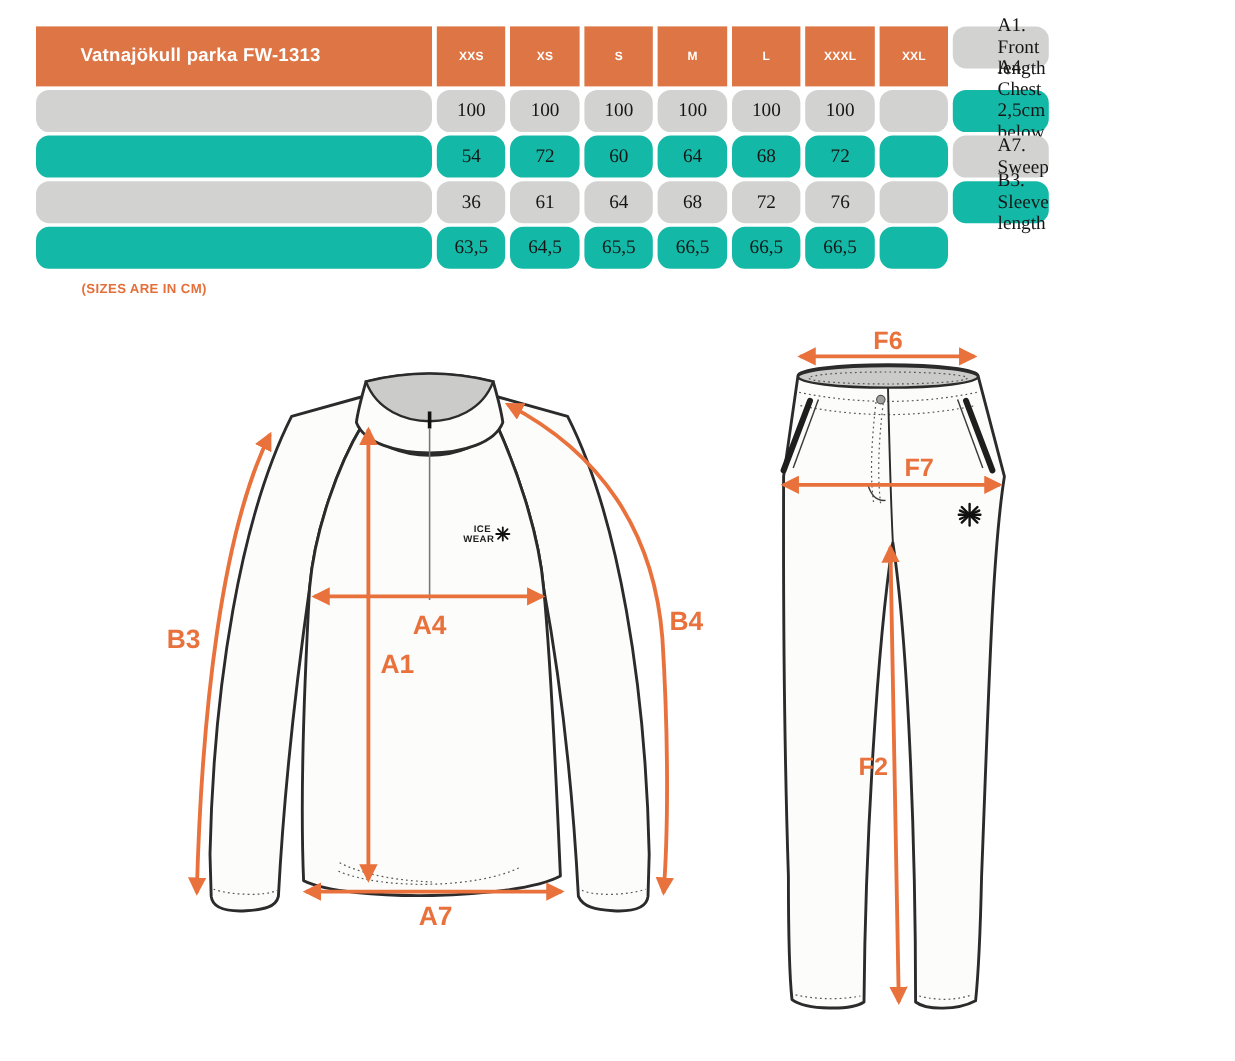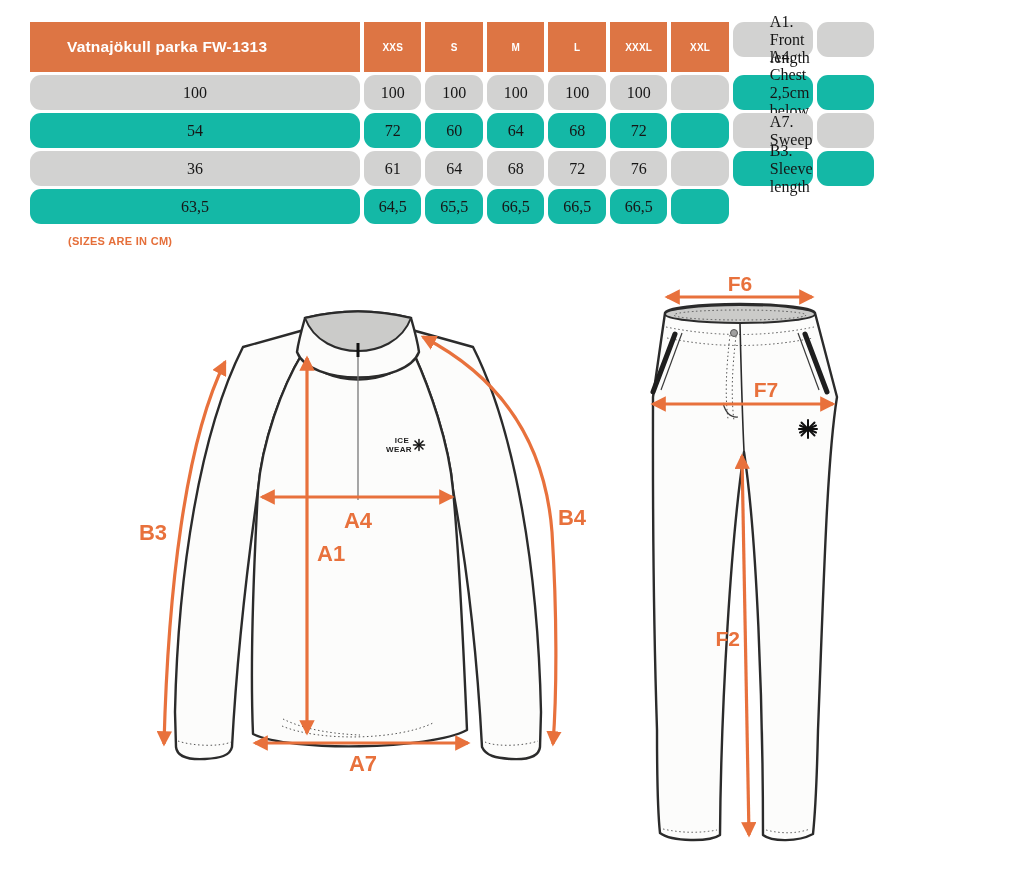--- a/index.html
+++ b/index.html
@@ -54,20 +54,21 @@
   .logo-t  { fill:#1c1c1c; font-size:8px; font-weight:bold; font-family:"Liberation Sans",sans-serif; letter-spacing:.4px; }
   .snow    { stroke:#111; stroke-width:2; stroke-linecap:round; }
   .snow-s  { stroke:#111; stroke-width:1.5; stroke-linecap:round; }
 </style>
 </head>
 <body>
 
 <div class="size-grid" id="size-grid">
     <div class="th th-title">Vatnajökull parka FW-1313</div>
     <div class="th">XXS</div>
+    <div class="th">XS</div>
     <div class="th">S</div>
     <div class="th">M</div>
     <div class="th">L</div>
     <div class="th">XXXL</div>
     <div class="th">XXL</div>
     <div class="td td-label r0">A1. Front length</div>
     <div class="td r0"></div>
     <div class="td r0">100</div>
     <div class="td r0">100</div>
     <div class="td r0">100</div>

